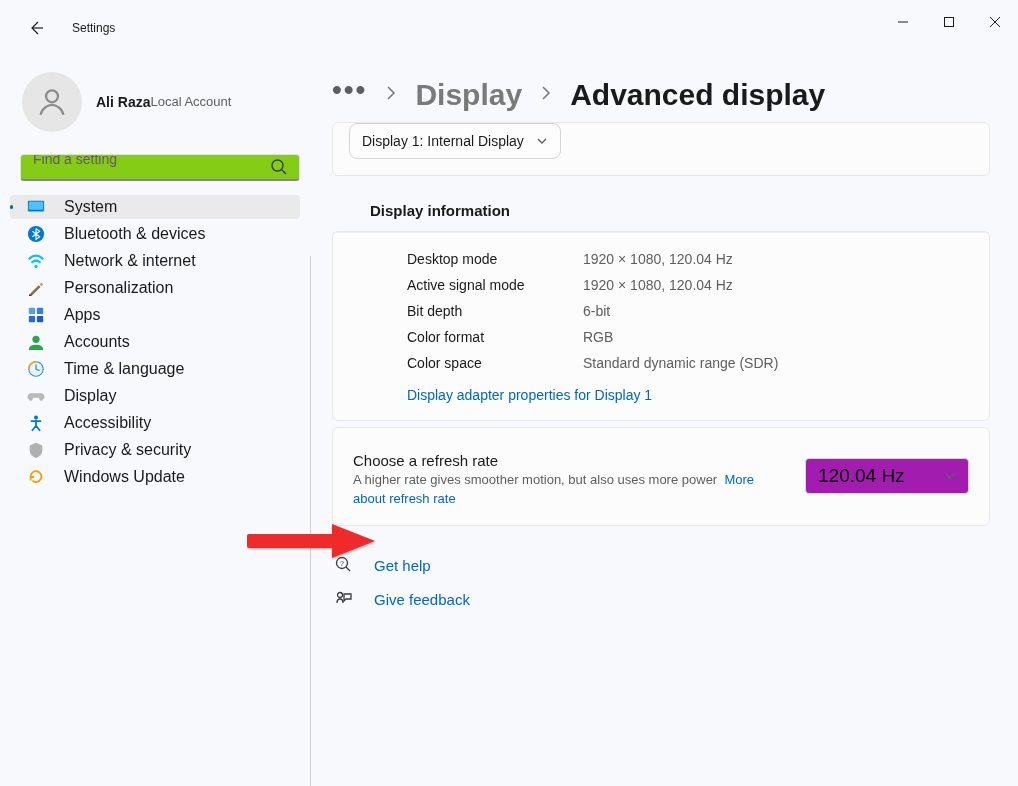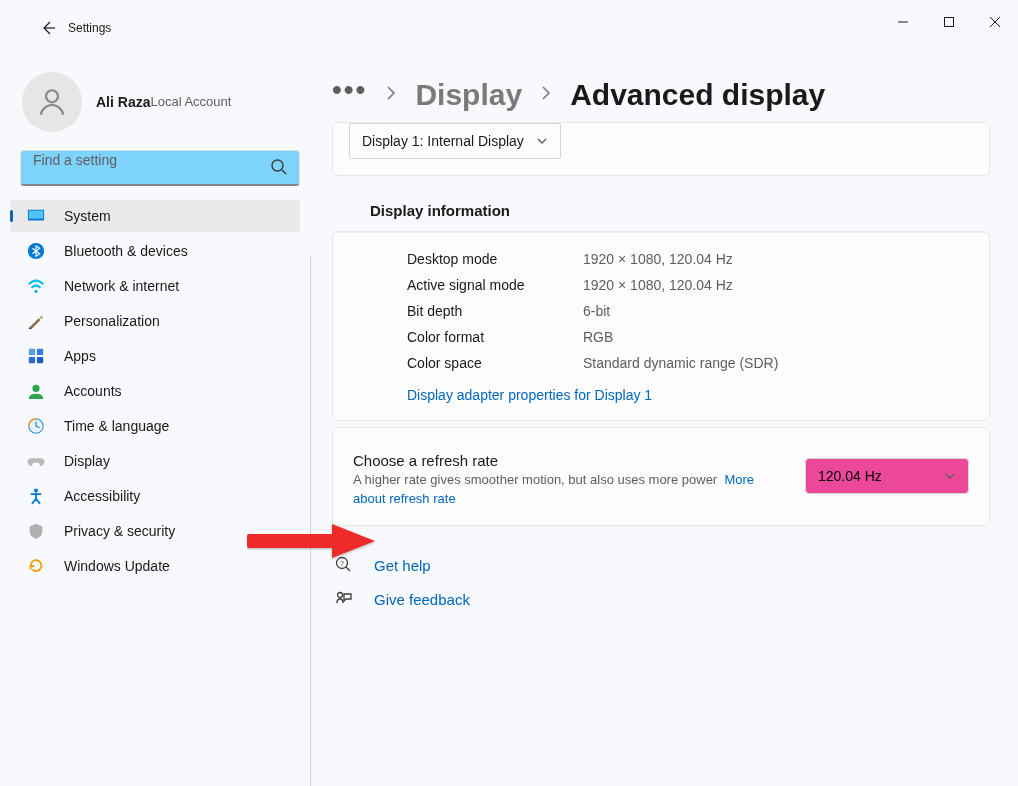--- a/index.html
+++ b/index.html
@@ -3,64 +3,64 @@
   <meta charset="utf-8">
   <style>
     * { margin: 0; padding: 0; box-sizing: border-box; font-family: 'Segoe UI', -apple-system, sans-serif; }
     body { width: 1018px; height: 786px; background: #f7f9fc; overflow: hidden; position: relative; }
     
     
     .titlebar { position: absolute; top: 0; right: 0; height: 44px; display: flex; align-items: center; gap: 0; z-index: 20; }
     .caption-btn { width: 46px; height: 32px; display: flex; align-items: center; justify-content: center; color: #1a1a1a; cursor: default; }
     .caption-btn svg { width: 10px; height: 10px; }
     
-    .header { height: 56px; display: flex; align-items: center; padding-left: 28px; }
+    .header { height: 56px; display: flex; align-items: center; padding-left: 16px; gap: 16px; }
     .back-btn { width: 40px; height: 40px; display: flex; align-items: center; justify-content: center; border-radius: 4px; }
     .back-btn svg { width: 16px; height: 16px; }
     .app-title { font-size: 12px; color: #1a1a1a; }
     
     .layout { display: flex; height: calc(786px - 0px); padding-top: 0; }
     
     
     .sidebar { width: 310px; padding: 0 0 0 10px; display: flex; flex-direction: column; }
     .sidebar-inner { padding: 6px 0 0 0; }
     
     .profile { display: flex; align-items: center; gap: 14px; padding: 10px 8px 18px 12px; }
     .avatar { width: 60px; height: 60px; border-radius: 50%; background: #e6e6e6; display: flex; align-items: center; justify-content: center; }
     .avatar svg { width: 34px; height: 34px; color: #8c8c8c; }
     .profile-text { display: flex; flex-direction: row; }
     .profile-name { font-size: 14px; font-weight: 600; color: #1a1a1a; }
     .profile-account { font-size: 13px; color: #5e5e5e; }
     
     .search-wrap { padding: 0 10px 14px 10px; position: relative; }
-    .search { width: 100%; height: 36px; border: 1px solid #e0e0e0; border-bottom: 2px solid #868686; border-radius: 4px; background: #7dd3fc; padding: 0 36px 16px 12px; font-size: 14px; outline: none; }
+    .search { width: 100%; height: 27px; border: 1px solid #e0e0e0; border-bottom: 2px solid #868686; border-radius: 4px; background: #84cc16; padding: 0 36px 16px 12px; font-size: 14px; outline: none; }
     .search::placeholder { color: #5e5e5e; }
     .search-icon { position: absolute; right: 22px; top: 8px; width: 18px; height: 18px; color: #3a3a3a; }
     
     .nav { display: flex; flex-direction: column; gap: 3px; padding-right: 10px; }
-    .nav-item { height: 32px; display: flex; align-items: center; gap: 18px; padding-left: 16px; border-radius: 4px; font-size: 14px; color: #1a1a1a; position: relative; cursor: default; }
+    .nav-item { height: 24px; display: flex; align-items: center; gap: 18px; padding-left: 16px; border-radius: 4px; font-size: 16px; color: #1a1a1a; position: relative; cursor: default; }
     .nav-item.active { background: #eaeaea; }
     .nav-item.active::before { content: ''; position: absolute; left: 0; top: 10px; bottom: 10px; width: 3px; background: #0067c0; border-radius: 2px; }
     .nav-icon { width: 20px; height: 20px; display: flex; align-items: center; justify-content: center; flex-shrink: 0; }
     .nav-icon svg { width: 18px; height: 18px; }
     
     
     .main { flex: 1; padding: 0 28px 20px 22px; position: relative; }
     .main-divider { position: absolute; left: 0; top: 200px; bottom: 30px; width: 1px; background: #d1d1d1; }
     
     .breadcrumb { display: flex; align-items: center; gap: 16px; padding-top: 22px; padding-bottom: 10px; }
     .bc-ellipsis { font-size: 28px; font-weight: 600; color: #5e5e5e; letter-spacing: 2px; line-height: 0.4; padding-bottom: 10px; }
     .bc-chevron svg { width: 16px; height: 16px; color: #7a7a7a; }
     .bc-link { font-size: 30px; font-weight: 600; color: #7a7a7a; }
     .bc-current { font-size: 30px; font-weight: 600; color: #1a1a1a; }
     
     .card { background: #fcfcfc; border: 1px solid #e8e8e8; border-radius: 6px; }
     
     .card-select-display { padding: 0 16px 16px 16px; }
-    .dropdown { height: 36px; border: 1px solid #d6d6d6; border-radius: 2px; background: #fdfdfd; display: inline-flex; align-items: center; gap: 12px; padding: 6px 12px; font-size: 14px; color: #1a1a1a; }
+    .dropdown { height: 36px; border: 1px solid #d6d6d6; border-radius: 8px; background: #fdfdfd; display: inline-flex; align-items: center; gap: 12px; padding: 6px 12px; font-size: 14px; color: #1a1a1a; }
     .dropdown svg { width: 12px; height: 12px; color: #5e5e5e; }
     
     .section-title { font-size: 15px; font-weight: 600; color: #1a1a1a; padding: 26px 0 12px 2px; margin-left: 36px; }
     
     .info-card { }
     .info-head { display: flex; align-items: center; gap: 16px; padding: 15px 20px 15px 18px; cursor: default; }
     .info-head-icon svg { width: 26px; height: 20px; color: #3a3a3a; }
     .info-head-text { flex: 1; display: flex; flex-direction: column; }
     .info-head-title { font-size: 15px; color: #1a1a1a; }
     .info-head-sub { font-size: 13px; color: #5e5e5e; }
@@ -70,21 +70,21 @@
     .info-row { display: flex; padding-bottom: 10px; font-size: 14px; }
     .info-label { width: 176px; color: #1a1a1a; }
     .info-value { color: #5e5e5e; }
     .info-link { color: #0067c0; font-size: 14px; padding-top: 6px; display: inline-block; }
     
     .refresh-card { margin-top: 6px; padding: 16px 20px; display: flex; align-items: center; gap: 16px; }
     .refresh-text { flex: 1; }
     .refresh-title { font-size: 15px; color: #1a1a1a; padding-bottom: 2px; margin-top: 8px; }
     .refresh-sub { font-size: 13px; color: #5e5e5e; line-height: 1.45; }
     .refresh-sub a { color: #0067c0; text-decoration: none; }
-    .refresh-dd { width: 164px; height: 36px; border: 1px solid #d6d6d6; border-radius: 4px; background: #ec4899; display: flex; align-items: center; justify-content: space-between; padding: 5px 12px; font-size: 14px; }
+    .refresh-dd { width: 164px; height: 36px; border: 1px solid #d6d6d6; border-radius: 4px; background: #a21caf; display: flex; align-items: center; justify-content: space-between; padding: 5px 12px; font-size: 19px; }
     .refresh-dd svg { width: 12px; height: 12px; color: #5e5e5e; }
     
     .help-row { display: flex; align-items: flex-end; gap: 20px; padding: 8px 2px; font-size: 15px; }
     .help-row .hicon { width: 20px; display: flex; justify-content: center; }
     .help-row .hicon svg { width: 18px; height: 18px; color: #3a3a3a; }
     .help-row a { color: #0067c0; text-decoration: none; }
     .help-block { padding-top: 22px; }
     
     
     .arrow-anno { position: absolute; left: -63px; top: 465px; z-index: 5; pointer-events: none; }

